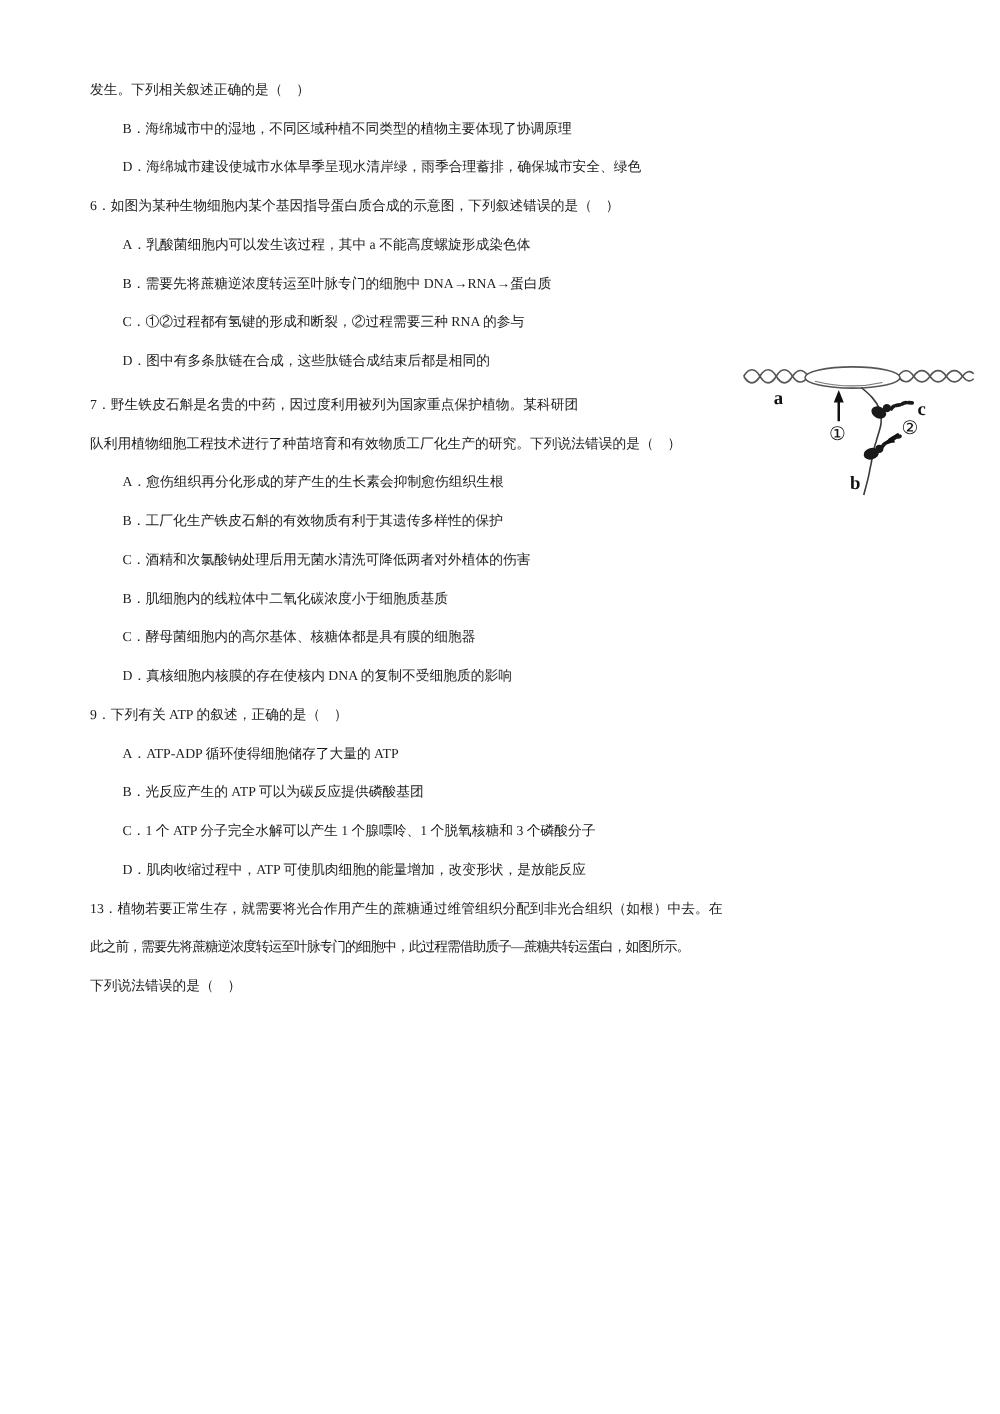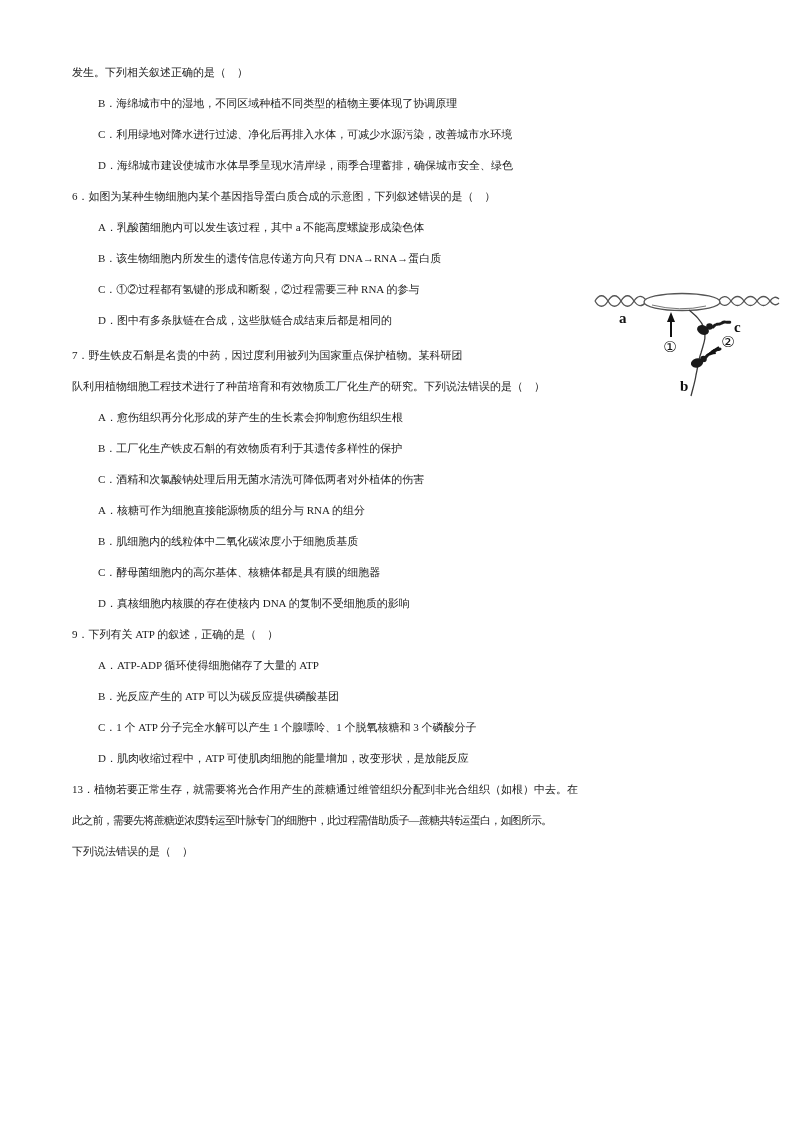--- a/index.html
+++ b/index.html
@@ -47,36 +47,34 @@
   .arrowhead { fill: #111; }
 </style>
 </head>
 <body>
 
 <div class="page">
   <div class="content">
 
     <div class="line">发生。下列相关叙述正确的是（　）</div>
     <div class="line opt">B．海绵城市中的湿地，不同区域种植不同类型的植物主要体现了协调原理</div>
-    <div class="line opt">C．利用绿地对降水进行过滤、净化后再排入水体，可减少水源污染，改善城市水环境</div>
     <div class="line opt">D．海绵城市建设使城市水体旱季呈现水清岸绿，雨季合理蓄排，确保城市安全、绿色</div>
 
     <div class="line">6．如图为某种生物细胞内某个基因指导蛋白质合成的示意图，下列叙述错误的是（　）</div>
     <div class="line opt">A．乳酸菌细胞内可以发生该过程，其中 a 不能高度螺旋形成染色体</div>
-    <div class="line opt">B．该生物细胞内所发生的遗传信息传递方向只有 DNA→RNA→蛋白质</div>
+    <div class="line opt">B．需要先将蔗糖逆浓度转运至叶脉专门的细胞中 DNA→RNA→蛋白质</div>
     <div class="line opt">C．①②过程都有氢键的形成和断裂，②过程需要三种 RNA 的参与</div>
     <div class="line opt">D．图中有多条肽链在合成，这些肽链合成结束后都是相同的</div>
 
     <div class="line gap-top">7．野生铁皮石斛是名贵的中药，因过度利用被列为国家重点保护植物。某科研团</div>
     <div class="line">队利用植物细胞工程技术进行了种苗培育和有效物质工厂化生产的研究。下列说法错误的是（　）</div>
     <div class="line opt">A．愈伤组织再分化形成的芽产生的生长素会抑制愈伤组织生根</div>
     <div class="line opt">B．工厂化生产铁皮石斛的有效物质有利于其遗传多样性的保护</div>
     <div class="line opt">C．酒精和次氯酸钠处理后用无菌水清洗可降低两者对外植体的伤害</div>
 
-    <div class="line opt">A．核糖可作为细胞直接能源物质的组分与 RNA 的组分</div>
     <div class="line opt">B．肌细胞内的线粒体中二氧化碳浓度小于细胞质基质</div>
     <div class="line opt">C．酵母菌细胞内的高尔基体、核糖体都是具有膜的细胞器</div>
     <div class="line opt">D．真核细胞内核膜的存在使核内 DNA 的复制不受细胞质的影响</div>
 
     <div class="line">9．下列有关 ATP 的叙述，正确的是（　）</div>
     <div class="line opt">A．ATP-ADP 循环使得细胞储存了大量的 ATP</div>
     <div class="line opt">B．光反应产生的 ATP 可以为碳反应提供磷酸基团</div>
     <div class="line opt">C．1 个 ATP 分子完全水解可以产生 1 个腺嘌呤、1 个脱氧核糖和 3 个磷酸分子</div>
     <div class="line opt">D．肌肉收缩过程中，ATP 可使肌肉细胞的能量增加，改变形状，是放能反应</div>
 

